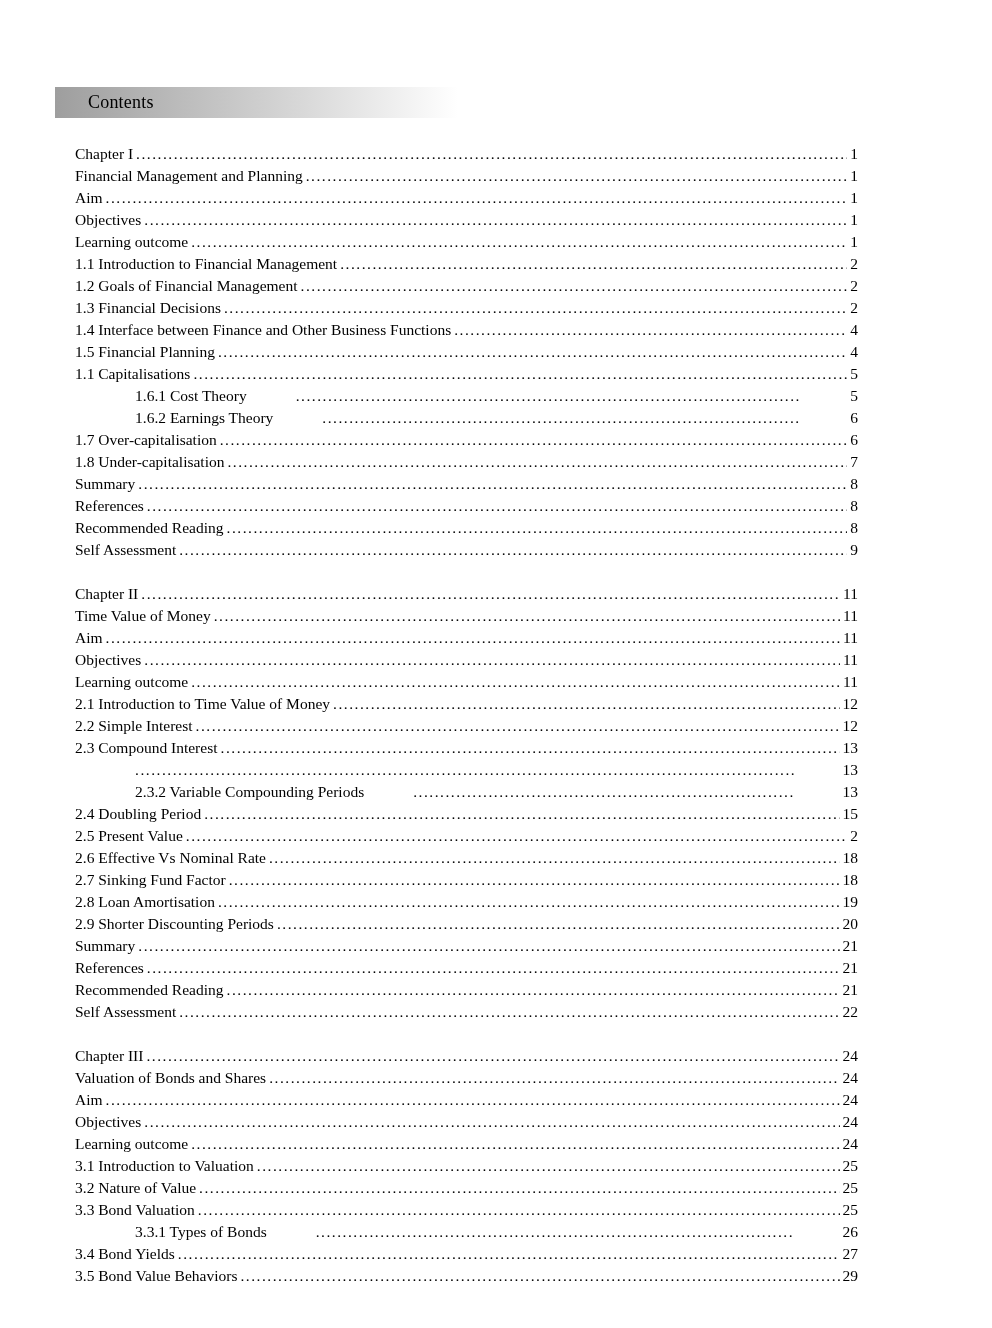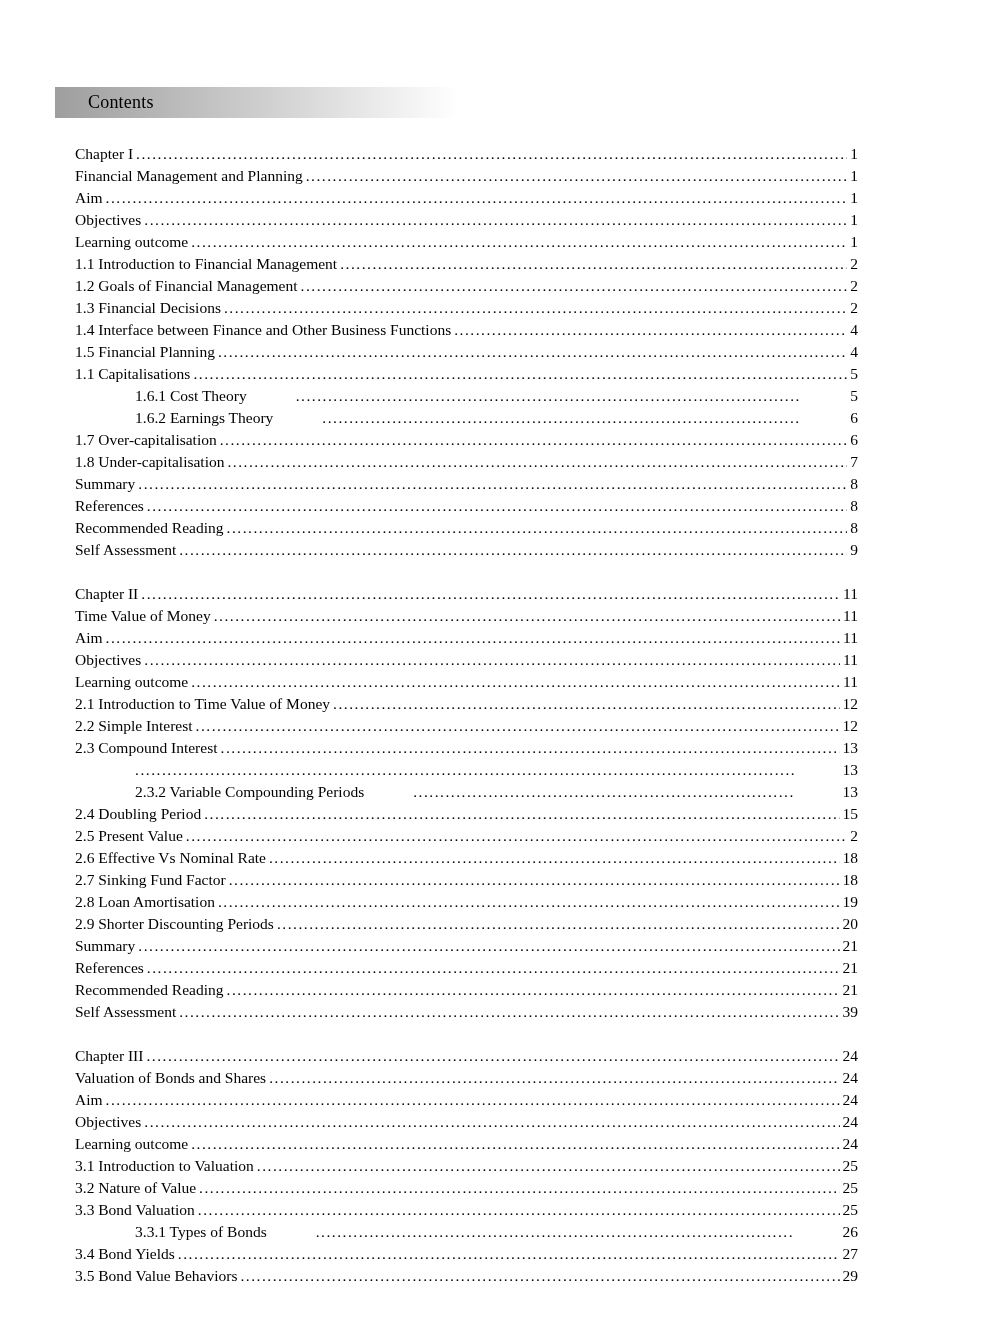--- a/index.html
+++ b/index.html
@@ -257,21 +257,21 @@
           <span class="page-num">21</span>
         </div>
         <div class="toc-entry bold">
           <span class="label">Recommended Reading</span>
           <span class="dots">................................................................................................................................................................................................................................................................................................................................................................................................................</span>
           <span class="page-num">21</span>
         </div>
         <div class="toc-entry bold">
           <span class="label">Self Assessment</span>
           <span class="dots">................................................................................................................................................................................................................................................................................................................................................................................................................</span>
-          <span class="page-num">39</span>
+          <span class="page-num">22</span>
         </div>
       </div>
       <div class="toc-section">
         <div class="toc-entry bold">
           <span class="label">Chapter III</span>
           <span class="dots">................................................................................................................................................................................................................................................................................................................................................................................................................</span>
           <span class="page-num">24</span>
         </div>
         <div class="toc-entry bold">
           <span class="label">Valuation of Bonds and Shares</span>

